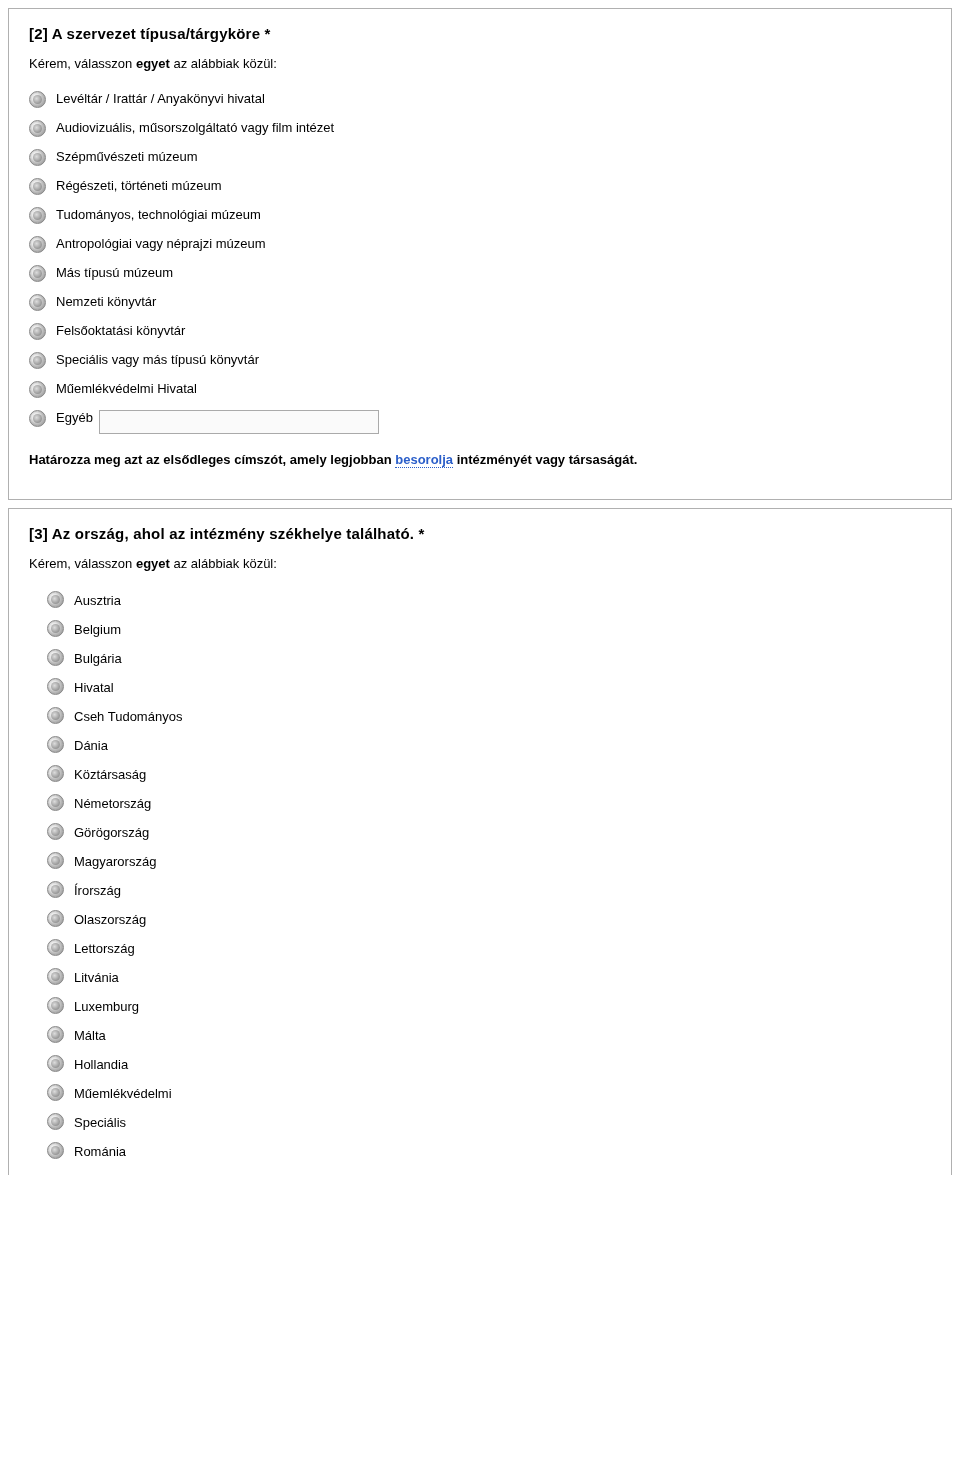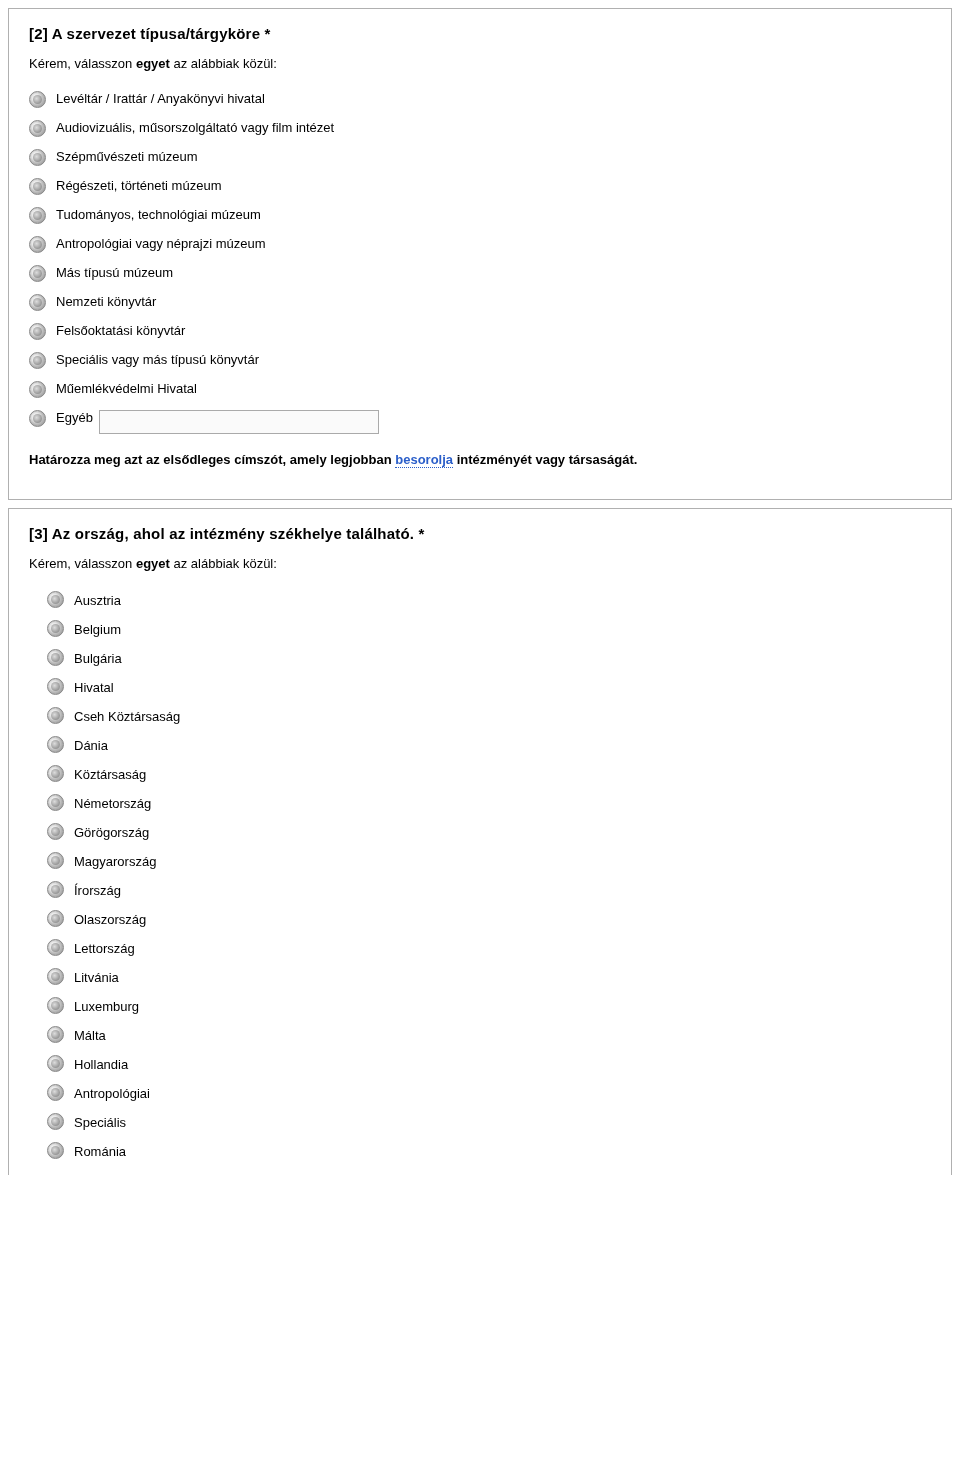--- a/index.html
+++ b/index.html
@@ -160,21 +160,21 @@
   <div class="radio-row-indent">
     <span class="radio"></span>
     <span>Bulgária</span>
   </div>
   <div class="radio-row-indent">
     <span class="radio"></span>
     <span>Hivatal</span>
   </div>
   <div class="radio-row-indent">
     <span class="radio"></span>
-    <span>Cseh Köztársaság</span>
+    <span>Cseh Tudományos</span>
   </div>
   <div class="radio-row-indent">
     <span class="radio"></span>
     <span>Dánia</span>
   </div>
   <div class="radio-row-indent">
     <span class="radio"></span>
     <span>Köztársaság</span>
   </div>
   <div class="radio-row-indent">
@@ -212,21 +212,21 @@
   <div class="radio-row-indent">
     <span class="radio"></span>
     <span>Málta</span>
   </div>
   <div class="radio-row-indent">
     <span class="radio"></span>
     <span>Hollandia</span>
   </div>
   <div class="radio-row-indent">
     <span class="radio"></span>
-    <span>Antropológiai</span>
+    <span>Műemlékvédelmi</span>
   </div>
   <div class="radio-row-indent">
     <span class="radio"></span>
     <span>Speciális</span>
   </div>
   <div class="radio-row-indent">
     <span class="radio"></span>
     <span>Románia</span>
   </div>
 </div>

